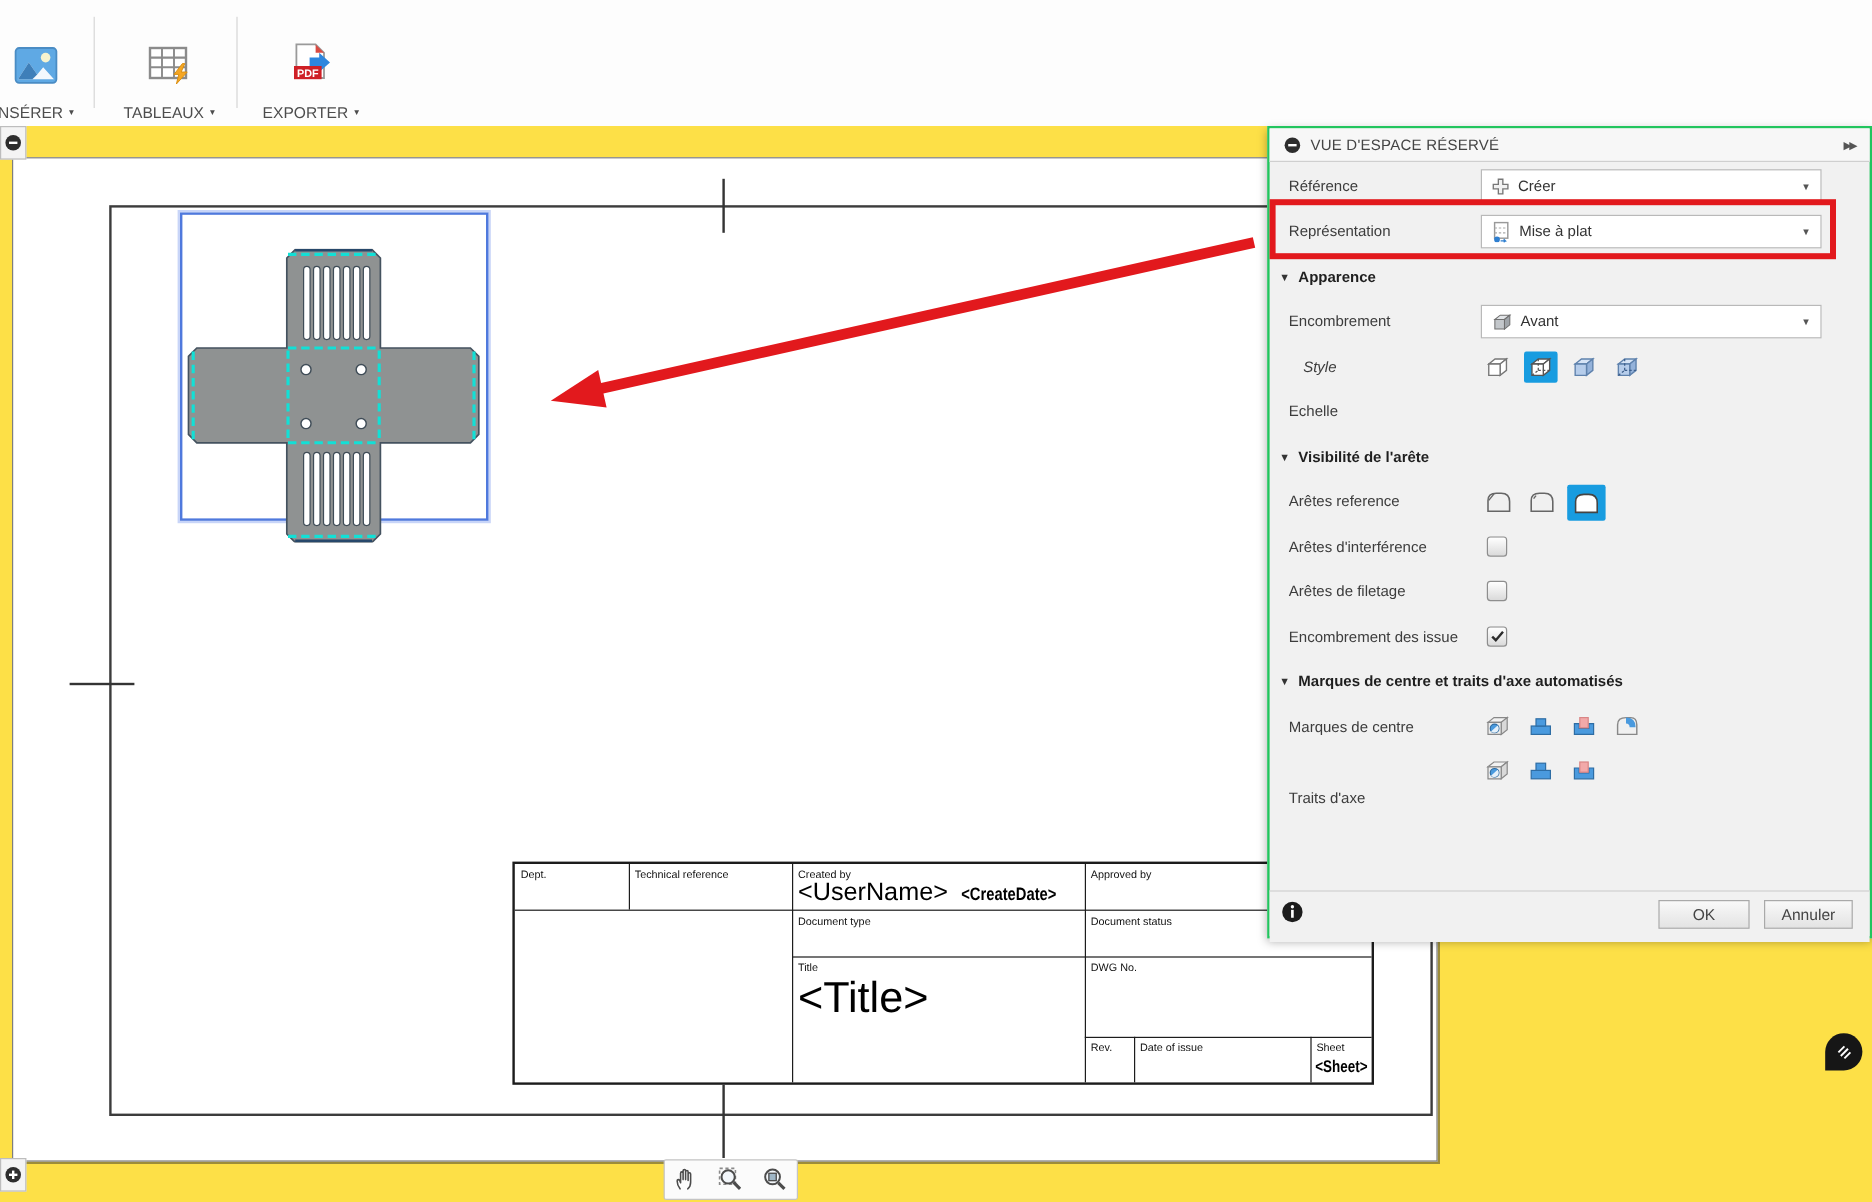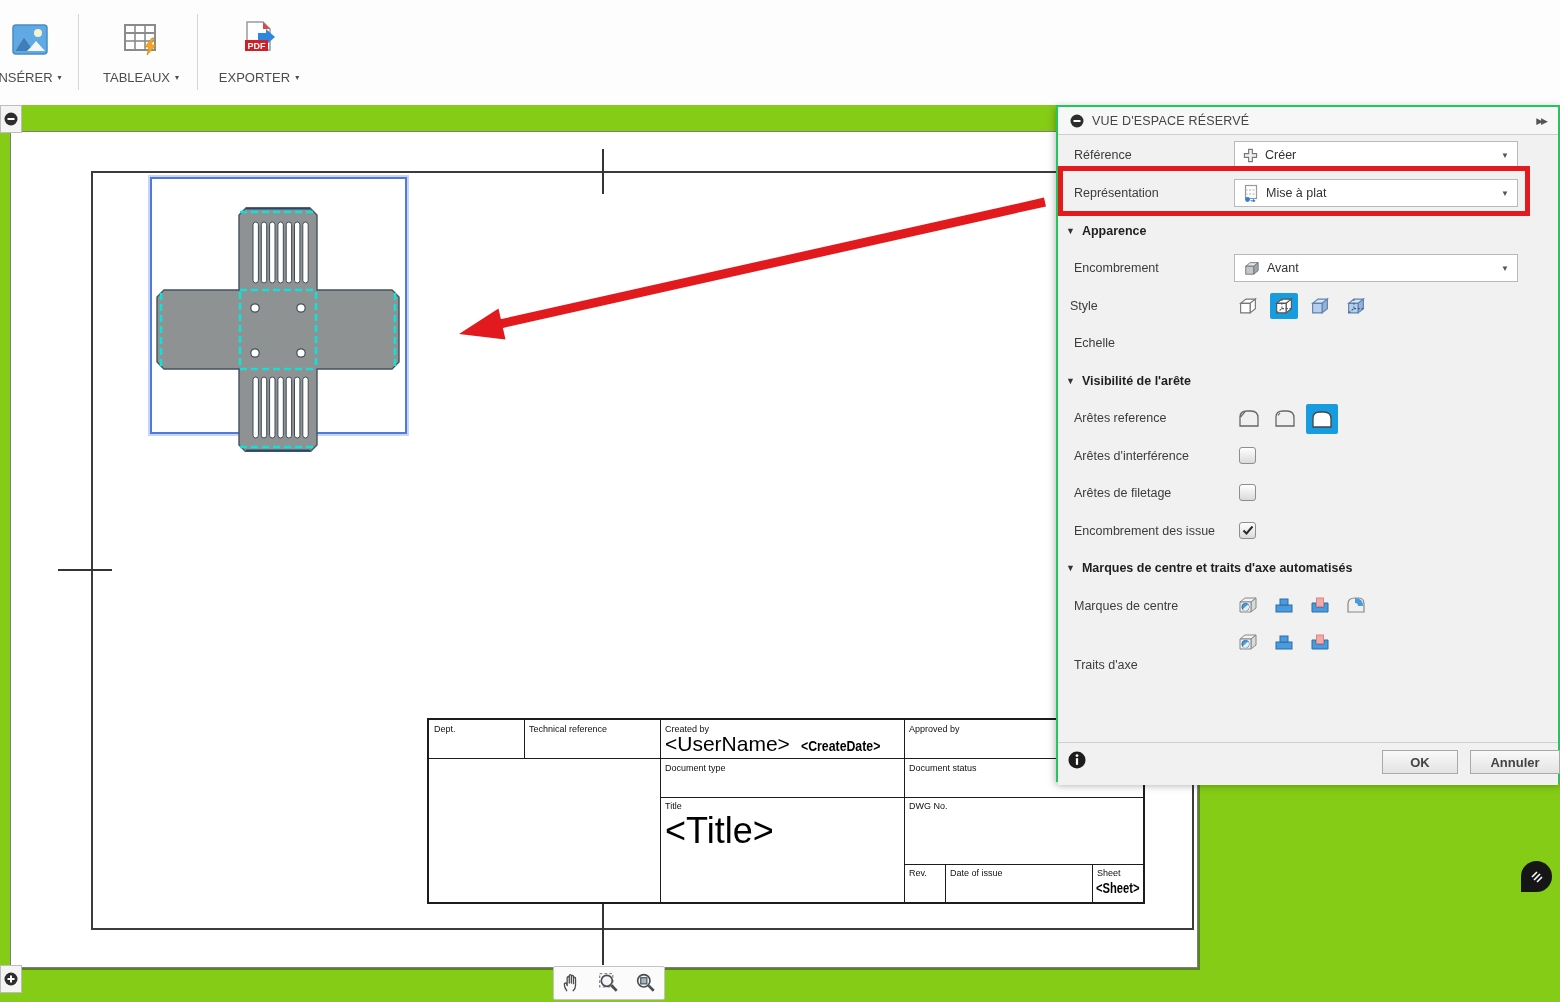--- a/index.html
+++ b/index.html
@@ -2,28 +2,28 @@
 <html><head>
 <meta charset="utf-8">
 <style>
   html,body{margin:0;padding:0;}
   body{font-family:"Liberation Sans",sans-serif;}
   .page{position:relative;width:1560px;height:1002px;background:#ffffff;overflow:hidden;}
   .abs{position:absolute;}
 
   
   .topbar{position:absolute;left:0;top:0;width:1560px;height:105px;background:#fdfdfd;border-bottom:1px solid #c9c9c9;}
-  .tb-group{position:absolute;top:0;height:100%;display:flex;flex-direction:column;align-items:center;justify-content:flex-end;padding-bottom:20px;box-sizing:border-box;cursor:pointer;}
+  .tb-group{position:absolute;top:0;height:100%;display:flex;flex-direction:column;align-items:center;justify-content:flex-end;padding-bottom:4px;box-sizing:border-box;cursor:pointer;}
   .tb-label{font-size:13px;color:#4d4d4d;white-space:nowrap;display:flex;align-items:center;gap:5px;}
   .tb-caret{font-size:8px;color:#4d4d4d;}
   .tb-sep{position:absolute;top:14px;width:1px;height:76px;background:#d6d6d6;}
   .tb-icon{margin-bottom:10px;}
 
   
-  .canvas{position:absolute;left:0;top:105px;width:1560px;height:897px;background:#84cc16;}
+  .canvas{position:absolute;left:0;top:105px;width:1560px;height:897px;background:#fde047;}
   .sheet{position:absolute;left:10px;top:26px;width:1188px;height:837px;background:#ffffff;border:1px solid #7e7e7e;box-shadow:2px 2px 0 rgba(40,40,40,.45);box-sizing:border-box;}
   .frame{position:absolute;left:80px;top:39px;width:1103px;height:759px;border:2px solid #3c3c3c;box-sizing:border-box;}
   .tick{position:absolute;background:#343434;}
 
   
   .viewbox{position:absolute;left:150px;top:72px;width:257px;height:257px;border:2px solid #4f79dd;box-shadow:0 0 0 2px rgba(98,136,236,.35);box-sizing:border-box;}
 
   
   .tblock{position:absolute;left:427px;top:613px;width:718px;height:186px;border:2px solid #1c1c1c;box-sizing:border-box;background:#fff;}
   .tbl-line{position:absolute;background:#1c1c1c;}
@@ -37,21 +37,21 @@
   .skip{margin-left:auto;margin-right:12px;font-size:9px;color:#555;letter-spacing:-2px;cursor:pointer;}
   .lbl{position:absolute;font-size:12.5px;color:#3c3c3c;white-space:nowrap;}
   .hdr{position:absolute;display:flex;align-items:center;gap:7px;font-size:12.5px;font-weight:bold;color:#1f1f1f;white-space:nowrap;}
   .tri{font-size:9px;color:#333;}
   .dd{position:absolute;height:28px;background:#fff;border:1px solid #b9b9b9;display:flex;align-items:center;gap:7px;padding:0 8px;font-size:12.5px;color:#333;box-sizing:border-box;cursor:pointer;}
   .dd .caret{margin-left:auto;font-size:8px;color:#555;}
   .txtin{position:absolute;height:28px;background:#fff;border:1px solid #b9b9b9;font-size:12.5px;color:#333;padding:0 8px;box-sizing:border-box;font-family:"Liberation Sans",sans-serif;}
   .iconbox{position:absolute;display:flex;align-items:center;justify-content:center;border-radius:2px;cursor:pointer;}
   .iconbox.sel{background:#189ce0;}
   .cb{position:absolute;width:17px;height:17px;border:1px solid #8e8e8e;border-radius:3px;background:linear-gradient(#ffffff,#dadada);box-sizing:border-box;display:flex;align-items:center;justify-content:center;cursor:pointer;}
-  .panel-footer{position:absolute;left:0;top:635px;width:100%;height:42px;border-top:1px solid #cfcfcf;background:#f1f1f1;font-weight:bold;}
+  .panel-footer{position:absolute;left:0;top:635px;width:100%;height:42px;border-top:1px solid #cfcfcf;background:#f1f1f1;}
   .btn{position:absolute;height:24px;background:linear-gradient(#f9f9f9,#e3e3e3);border:1px solid #a9a9a9;font-size:13px;color:#444;display:flex;align-items:center;justify-content:center;box-sizing:border-box;cursor:pointer;font-family:"Liberation Sans",sans-serif;}
 
   
   .redrect{position:absolute;left:1058px;top:166px;width:472px;height:50px;border:5px solid #e2191d;box-sizing:border-box;z-index:70;pointer-events:none;}
   .arrow-svg{position:absolute;left:0;top:0;width:1560px;height:1002px;z-index:60;pointer-events:none;}
 
   
   .navbar{position:absolute;left:553px;top:861px;width:112px;height:34px;background:#fbfbfb;border:1px solid #c4c4c4;border-radius:2px;display:flex;align-items:center;justify-content:space-around;box-sizing:border-box;z-index:15;}
   .nav-btn{width:30px;height:28px;display:flex;align-items:center;justify-content:center;cursor:pointer;}
 
@@ -284,21 +284,21 @@
     <div class="dd" style="left:176px;top:147px;width:284px;">
       <svg width="17" height="16" viewBox="0 0 19 18">
         <polygon points="3,7 8,3 17,3 12,7" fill="#e2e5e8" stroke="#707070" stroke-width="1"></polygon>
         <polygon points="12,7 17,3 17,12 12,16" fill="#a0a5aa" stroke="#707070" stroke-width="1"></polygon>
         <polygon points="3,7 12,7 12,16 3,16" fill="#c3c7cb" stroke="#707070" stroke-width="1"></polygon>
       </svg>
       <span>Avant</span>
       <span class="caret">▼</span>
     </div>
 
-    <div class="lbl" style="left:12px;top:192px;">Style</div>
+    <div class="lbl" style="left:28px;top:192px;font-style:italic;">Style</div>
     <div class="iconbox" style="left:176px;top:186px;width:28px;height:26px;">
       <svg width="22" height="20" viewBox="0 0 20 19">
         <polygon points="3,7 8,3 17,3 12,7" fill="#ffffff" stroke="#777" stroke-width="1.1"></polygon>
         <polygon points="12,7 17,3 17,12 12,16" fill="#ffffff" stroke="#777" stroke-width="1.1"></polygon>
         <polygon points="3,7 12,7 12,16 3,16" fill="#ffffff" stroke="#777" stroke-width="1.1"></polygon>
       </svg>
     </div>
     <div class="iconbox sel" style="left:212px;top:186px;width:28px;height:26px;">
       <svg width="22" height="20" viewBox="0 0 20 19">
         <polygon points="3,7 8,3 17,3 12,7" fill="#ffffff" stroke="#555" stroke-width="1.1"></polygon>
@@ -419,21 +419,21 @@
       </svg>
     </div>
 
     <div class="panel-footer">
       <svg class="abs" style="left:10px;top:8px;" width="18" height="18" viewBox="0 0 18 18">
         <circle cx="9" cy="9" r="8.5" fill="#1c1c1c"></circle>
         <rect x="7.9" y="7.2" width="2.2" height="6.6" fill="#ffffff"></rect>
         <circle cx="9" cy="4.6" r="1.4" fill="#ffffff"></circle>
       </svg>
       <div class="btn" style="left:324px;top:7px;width:76px;">OK</div>
-      <div class="btn" style="left:412px;top:7px;width:90px;">Annuler</div>
+      <div class="btn" style="left:412px;top:7px;width:74px;">Annuler</div>
     </div>
   </div>
 
   <div class="redrect"></div>
   <svg class="arrow-svg">
     <line x1="1045" y1="202" x2="500" y2="324" stroke="#e2191d" stroke-width="9"></line>
     <polygon points="459,334 498.5,308.4 505.5,339.6" fill="#e2191d"></polygon>
   </svg>
 
 </div>

